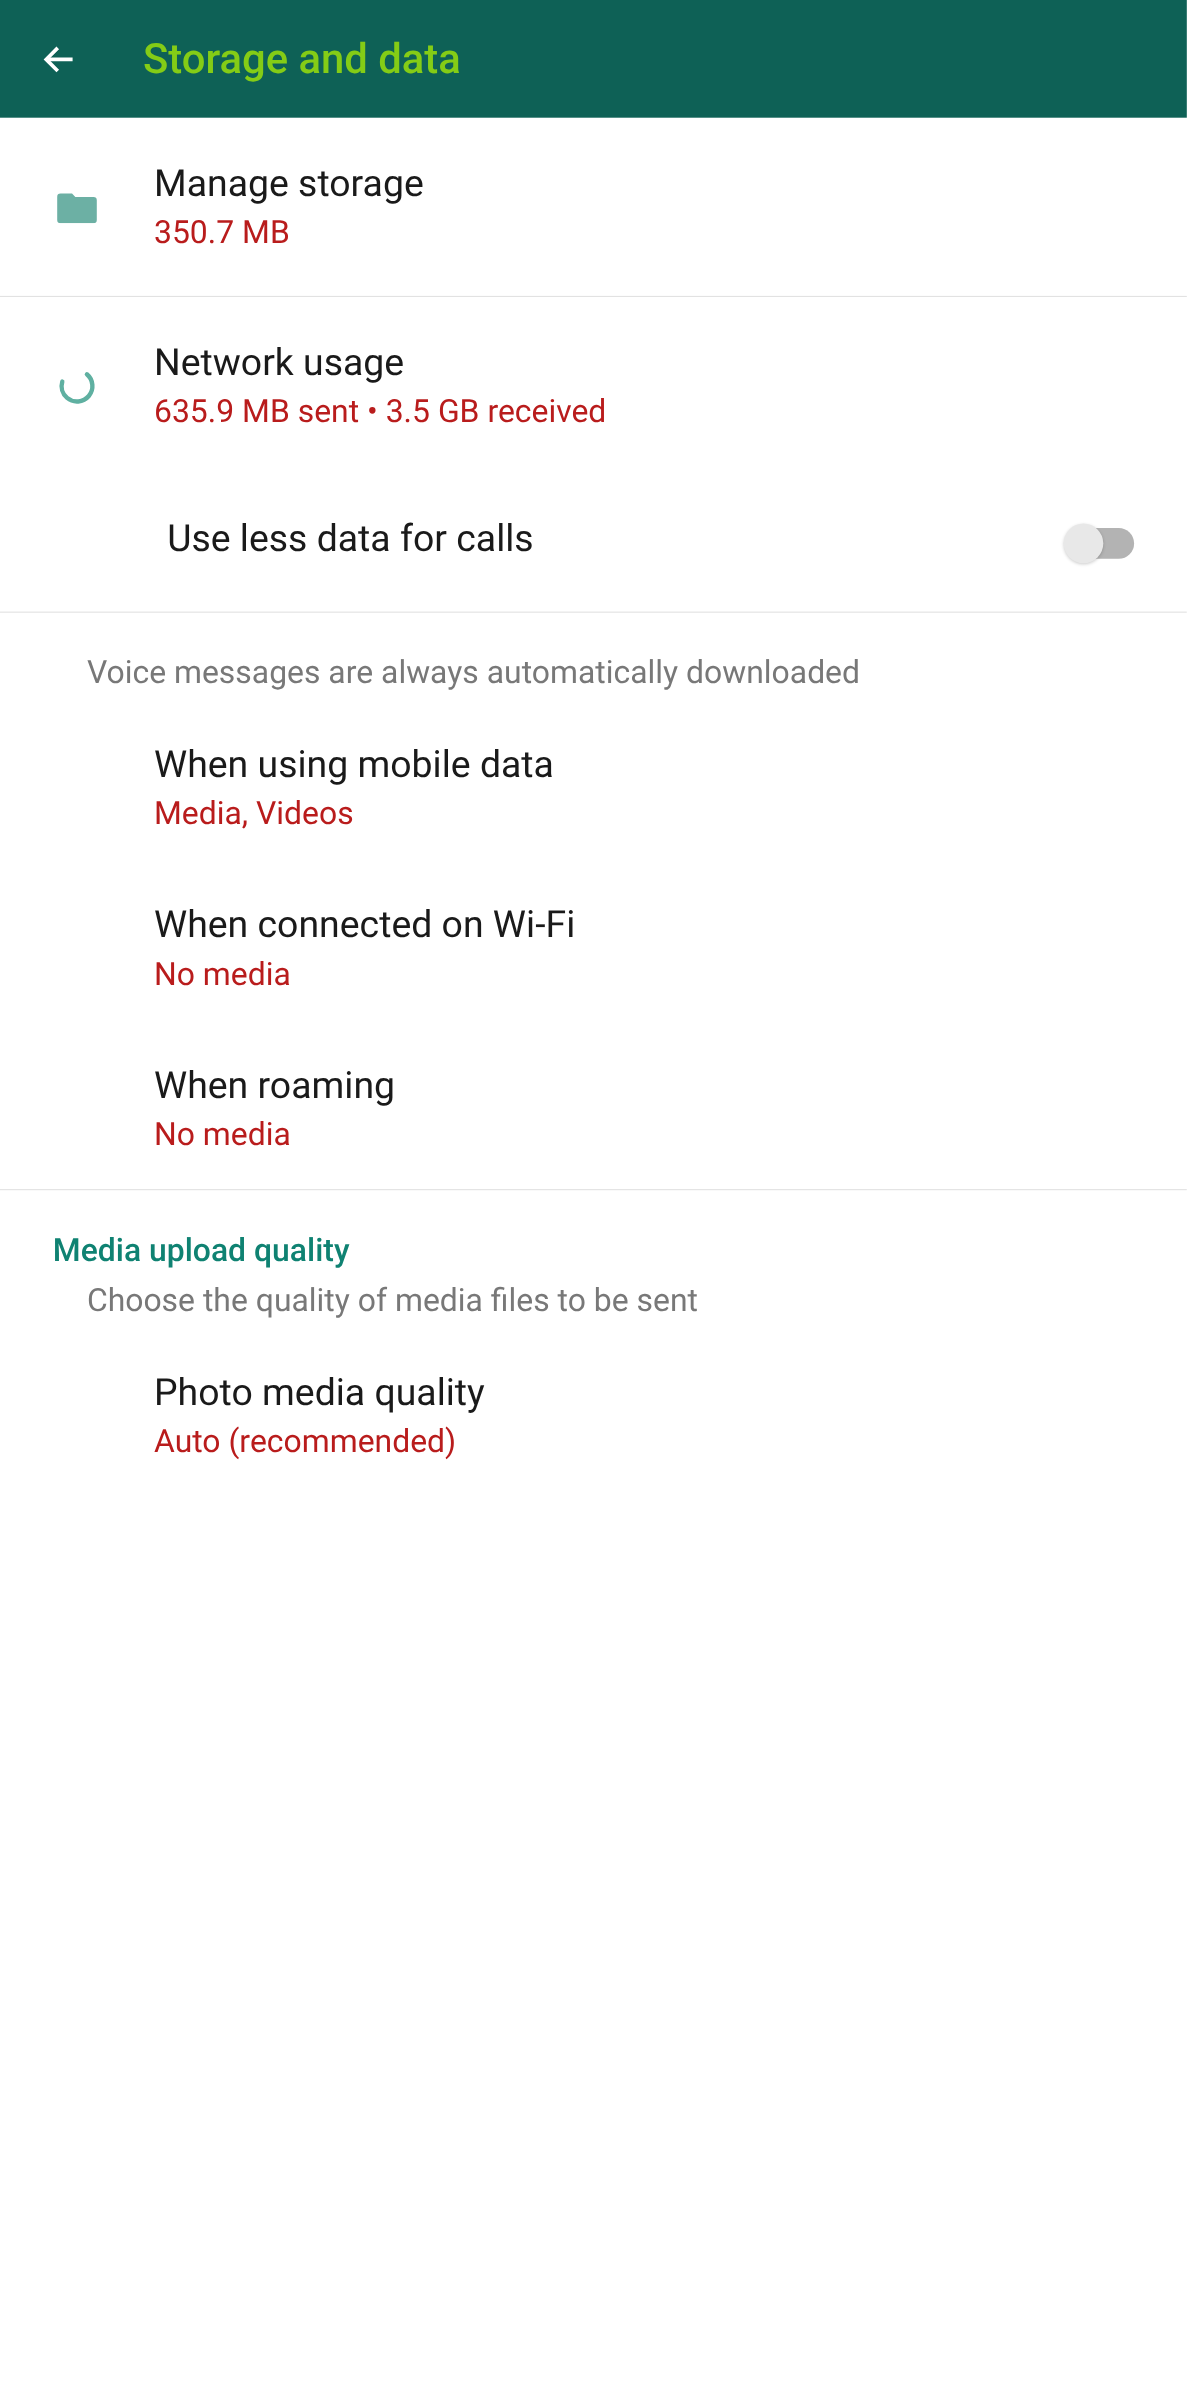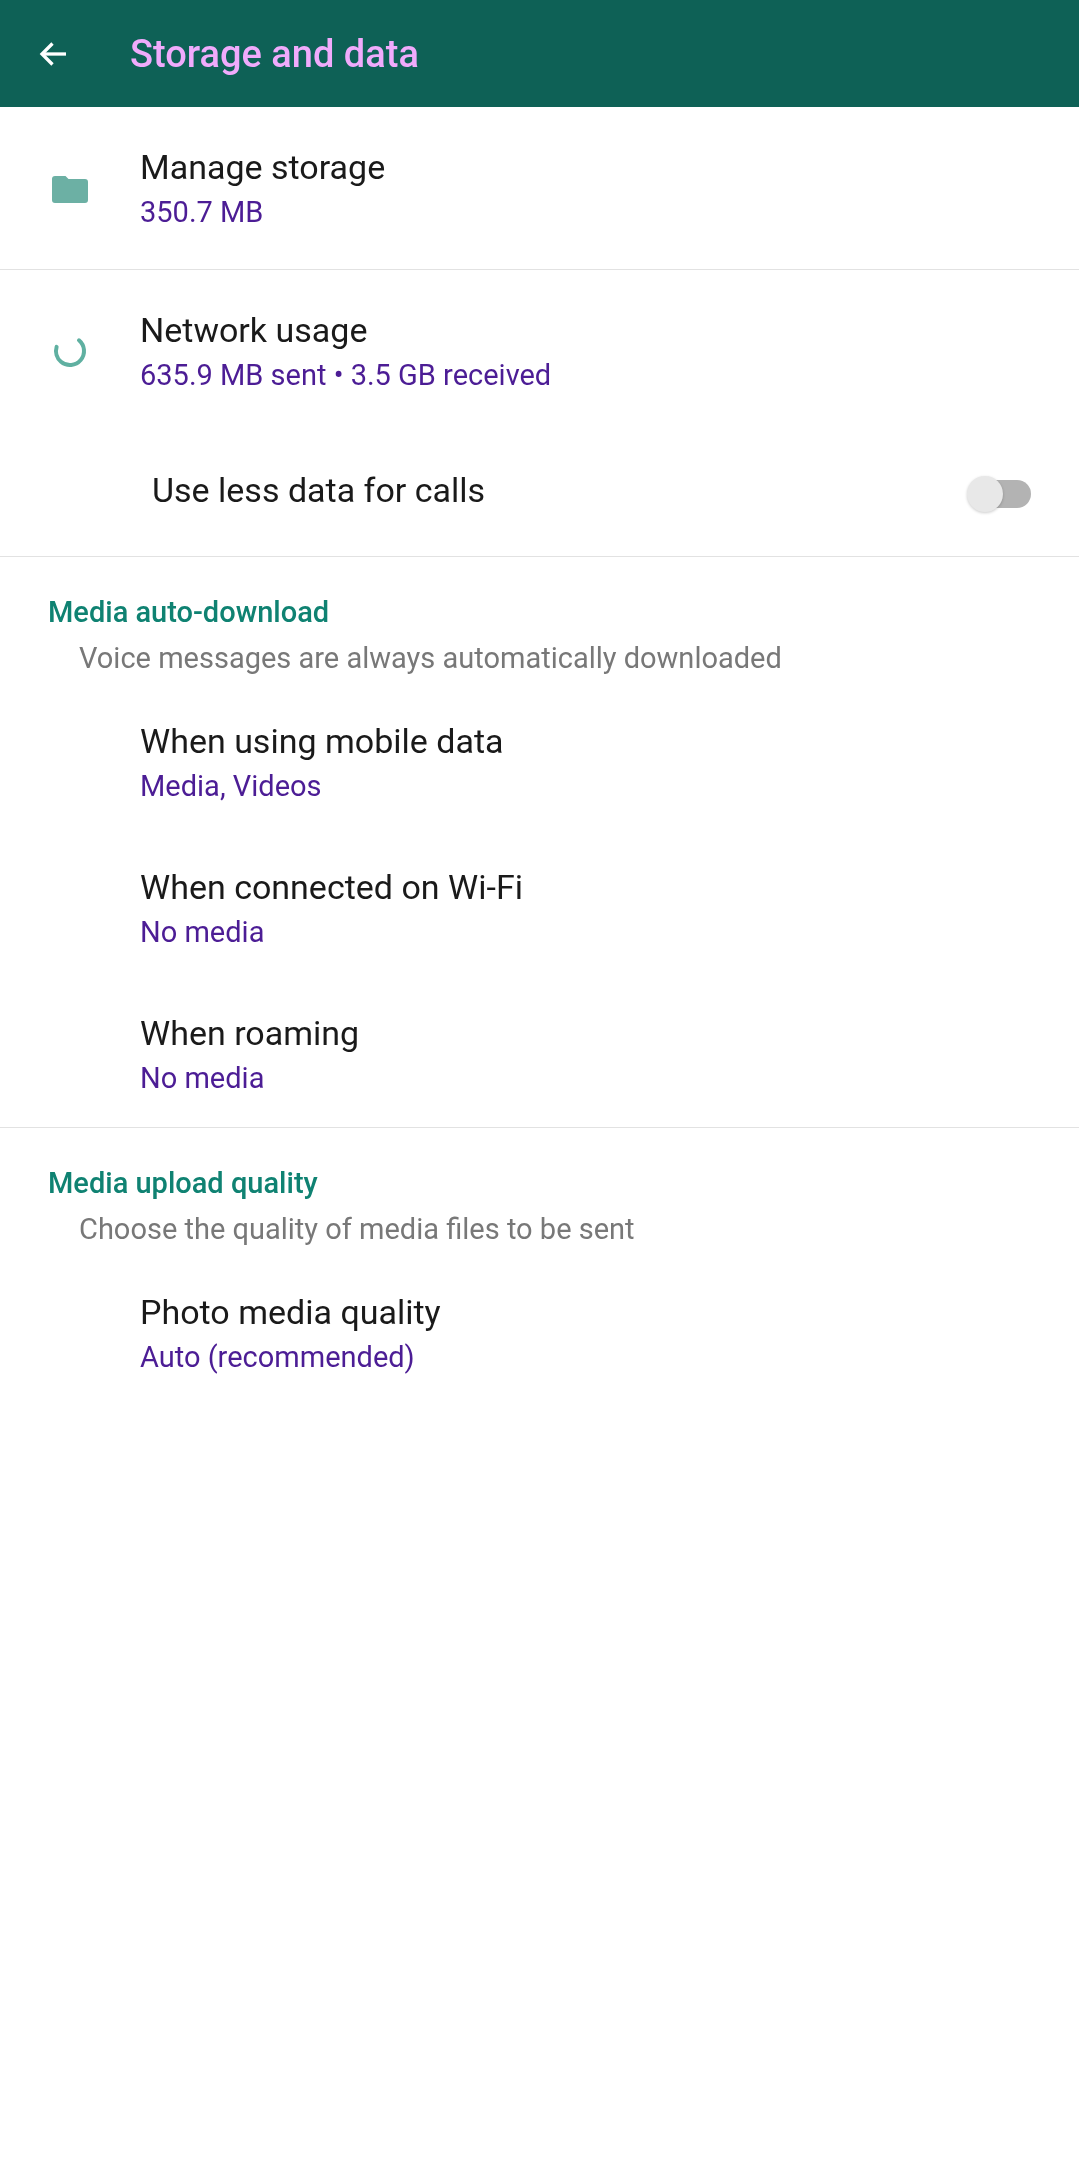--- a/index.html
+++ b/index.html
@@ -23,21 +23,21 @@
     }
     .back-arrow {
       width: 36px;
       height: 36px;
       display: flex;
       align-items: center;
       justify-content: center;
       margin-right: 58px;
     }
     .header-title {
-      color: #f0abfc;
+      color: #84cc16;
       font-size: 38px;
       font-weight: 500;
     }
     .row {
       display: flex;
       align-items: center;
       padding: 40px 0;
       padding-right: 48px;
     }
     .icon-col {
@@ -50,21 +50,21 @@
     .text-col {
       flex: 1;
     }
     .row-title {
       font-size: 34px;
       color: #1a1a1a;
       margin-bottom: 8px;
     }
     .row-subtitle {
       font-size: 29px;
-      color: #4c1d95;
+      color: #b91c1c;
     }
     .divider {
       height: 1px;
       background: #e2e2e2;
     }
     .section-header {
       padding: 38px 48px 14px 48px;
     }
     .section-title {
       font-size: 29px;
@@ -160,21 +160,20 @@
     <div class="row-title">Use less data for calls</div>
   </div>
   <div class="toggle">
     <div class="toggle-knob"></div>
   </div>
 </div>
 
 <div class="divider"></div>
 
 <div class="section-header">
-  <div class="section-title">Media auto-download</div>
   <div class="section-desc">Voice messages are always automatically downloaded</div>
 </div>
 
 <div class="indent-row">
   <div class="text-col">
     <div class="row-title">When using mobile data</div>
     <div class="row-subtitle">Media, Videos</div>
   </div>
 </div>
 

